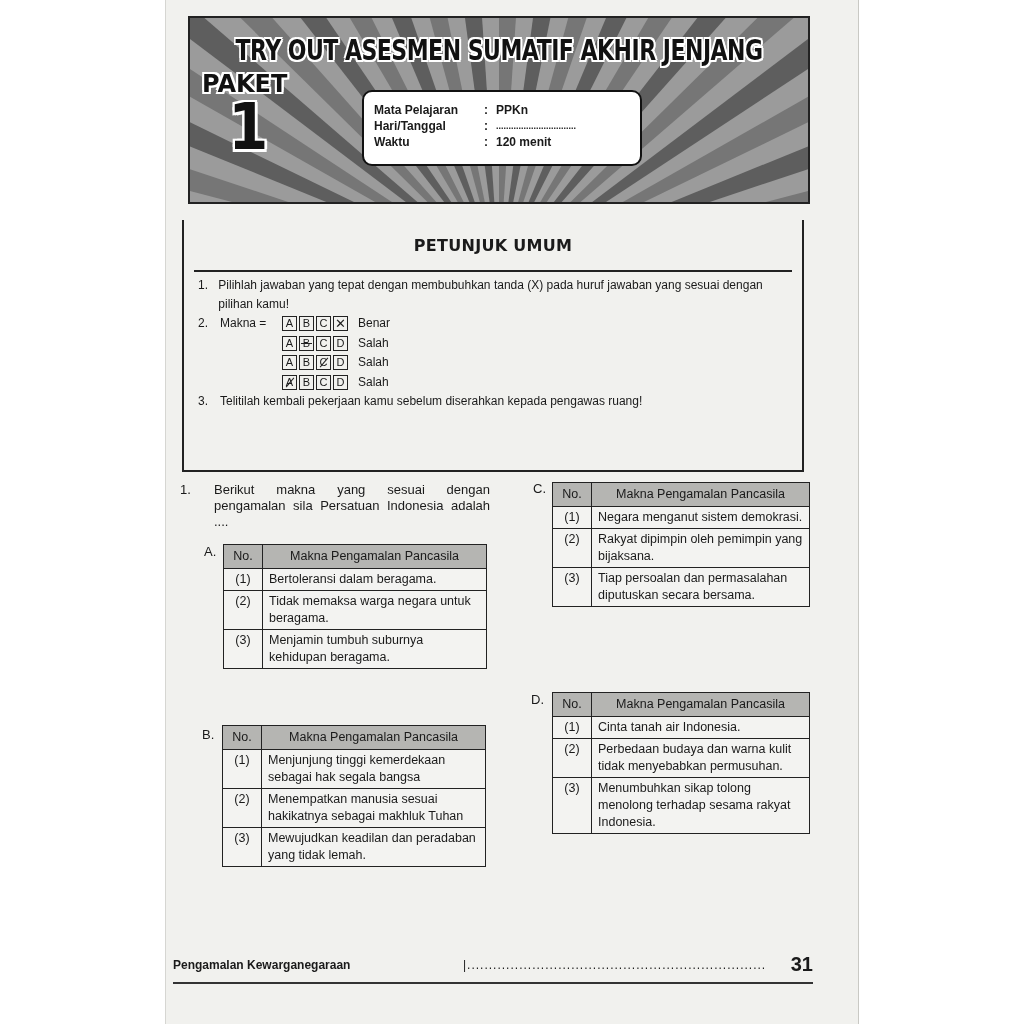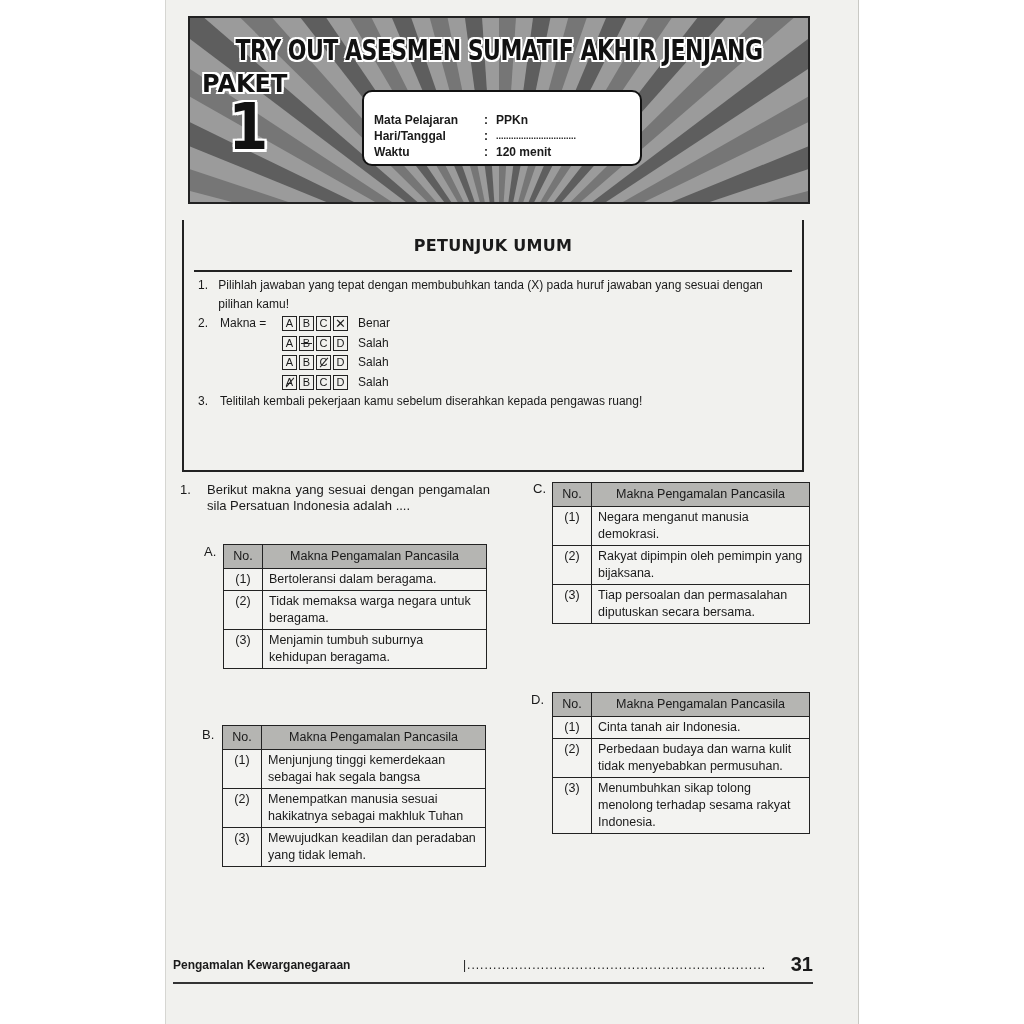--- a/index.html
+++ b/index.html
@@ -32,21 +32,21 @@
   }
   .paket-num {
     position:absolute; left:36px; top:72px;
     font-family:"DejaVu Sans", sans-serif; font-weight:bold; font-size:64px; color:#111;
     text-shadow: -2.5px -2.5px 0 #fff, 2.5px -2.5px 0 #fff, -2.5px 2.5px 0 #fff, 2.5px 2.5px 0 #fff, 0 3px 0 #fff, 3px 0 0 #fff;
     transform:scaleX(0.9);
   }
   .info-box {
     position:absolute; left:172px; top:72px; width:280px; height:76px;
     background:#fff; border:2.5px solid #111; border-radius:10px; box-sizing:border-box;
-    padding:20px 0 0 10px; font-size:12px; font-weight:bold; line-height:16px;
+    padding:10px 0 0 10px; font-size:12px; font-weight:bold; line-height:16px;
   }
   .info-row { display:flex; }
   .info-row .k { width:110px; }
   .info-row .c { width:12px; }
   
   .petunjuk {
     position:absolute; left:182px; top:220px; width:622px; height:252px;
     border:2px solid #222; border-top:none; box-sizing:border-box;
   }
   .pet-title {
@@ -61,21 +61,21 @@
   .ab { display:inline-block; width:13px; height:13px; border:1px solid #222; margin-right:2px;
         font-size:11px; line-height:13px; text-align:center; position:relative; box-sizing:content-box; }
   .ab.x::after { content:"✕"; position:absolute; left:0; top:-1px; width:13px; font-size:13px; line-height:15px; }
   .ab.strike::after { content:""; position:absolute; left:1px; right:1px; top:6px; border-top:1.5px solid #222; }
   .ab.slash::after { content:""; position:absolute; left:1px; top:6px; width:12px; border-top:1.5px solid #222; transform:rotate(-50deg); }
   .contoh-lbl { margin-left:8px; }
   .selamat { text-align:center; font-weight:bold; margin-top:6px; }
   
   .q-text { position:absolute; left:180px; top:482px; width:310px; font-size:13px; line-height:16px; }
   .q-text .n { position:absolute; left:0; }
-  .q-text .t { margin-left:27px; text-align:justify; text-align-last:left; }
+  .q-text .t { margin-left:34px; text-align:justify; text-align-last:left; }
   .opt-letter { position:absolute; font-size:13px; }
   table.opt { position:absolute; border-collapse:collapse; font-size:12.5px; line-height:17px; background:#f3f3f1; }
   table.opt td, table.opt th { border:1.5px solid #222; padding:2px 6px; vertical-align:top; }
   table.opt th { background:#b5b5b2; font-weight:normal; text-align:center; padding:3px 6px; }
   table.opt td.no { text-align:center; width:26px; }
   
   .footer { position:absolute; left:173px; top:958px; width:640px; font-size:12px; font-weight:bold; }
   .footer .subject { position:absolute; left:0; top:0; }
   .footer .leader { position:absolute; left:290px; top:0; width:320px; overflow:hidden; white-space:nowrap; letter-spacing:1px; font-weight:normal; }
   .footer .pnum { position:absolute; right:0; top:-5px; font-size:20px; }
@@ -260,21 +260,21 @@
 
 <span class="opt-letter" style="left:533px;top:481px;">C.</span>
 <table class="opt" style="left:552px;top:482px;width:258px;">
   <tbody>
       <tr>
         <th>No.</th>
         <th>Makna Pengamalan Pancasila</th>
       </tr>
   <tr>
         <td class="no">(1)</td>
-        <td>Negara menganut manusia demokrasi.</td>
+        <td>Negara menganut sistem demokrasi.</td>
       </tr>
   <tr>
         <td class="no">(2)</td>
         <td>Rakyat dipimpin oleh pemimpin yang bijaksana.</td>
       </tr>
   <tr>
         <td class="no">(3)</td>
         <td>Tiap persoalan dan permasalahan diputuskan secara bersama.</td>
       </tr>
 </tbody>

